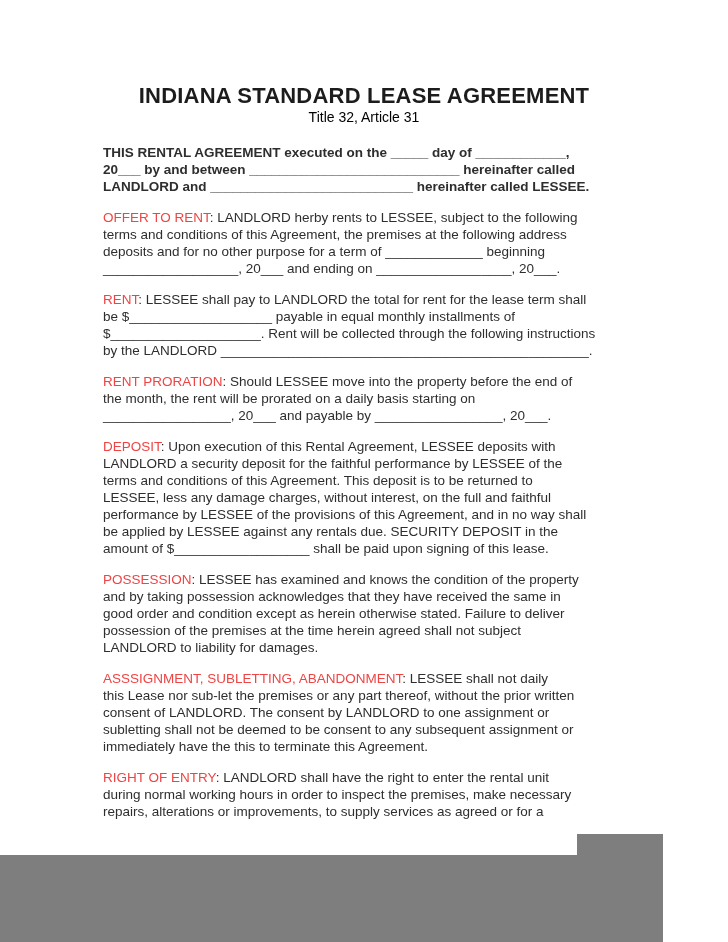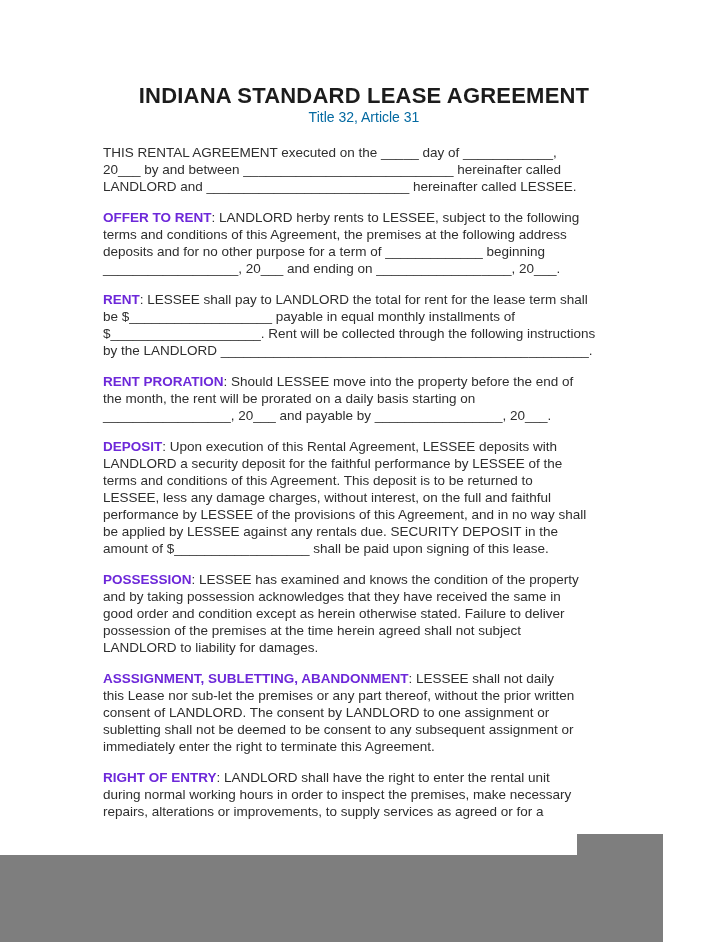--- a/index.html
+++ b/index.html
@@ -31,38 +31,39 @@
     text-align: center;
     color: #1c1c1c;
     letter-spacing: 0.2px;
     white-space: nowrap;
   }
   .doc-subtitle {
     font-size: 14px;
     line-height: 17px;
     margin-top: 1px;
     text-align: center;
-    color: #0369a1;
+    color: #000000;
   }
   .para {
     margin-top: 14px;
   }
   .para.first {
     margin-top: 18px;
+    font-weight: bold;
   }
   .line {
     font-size: 13.5px;
     line-height: 17px;
     height: 17px;
     white-space: nowrap;
     color: #2e2e2e;
   }
   .hd {
-    font-weight: bold;
-    color: #6d28d9;
+    font-weight: normal;
+    color: #ef4444;
   }
   .overlay {
     position: absolute;
     background: #7e7e7e;
   }
   .overlay-corner {
     left: 577px;
     top: 834px;
     width: 151px;
     height: 25px;
@@ -125,21 +126,21 @@
       <div class="line">good order and condition except as herein otherwise stated. Failure to deliver</div>
       <div class="line">possession of the premises at the time herein agreed shall not subject</div>
       <div class="line">LANDLORD to liability for damages.</div>
     </div>
 
     <div class="para">
       <div class="line"><span class="hd">ASSSIGNMENT, SUBLETTING, ABANDONMENT</span><span>: LESSEE shall not daily</span></div>
       <div class="line">this Lease nor sub-let the premises or any part thereof, without the prior written</div>
       <div class="line">consent of LANDLORD. The consent by LANDLORD to one assignment or</div>
       <div class="line">subletting shall not be deemed to be consent to any subsequent assignment or</div>
-      <div class="line">immediately enter the right to terminate this Agreement.</div>
+      <div class="line">immediately have the this to terminate this Agreement.</div>
     </div>
 
     <div class="para">
       <div class="line"><span class="hd">RIGHT OF ENTRY</span><span>: LANDLORD shall have the right to enter the rental unit</span></div>
       <div class="line">during normal working hours in order to inspect the premises, make necessary</div>
       <div class="line">repairs, alterations or improvements, to supply services as agreed or for a</div>
     </div>
 
   </div>
 

